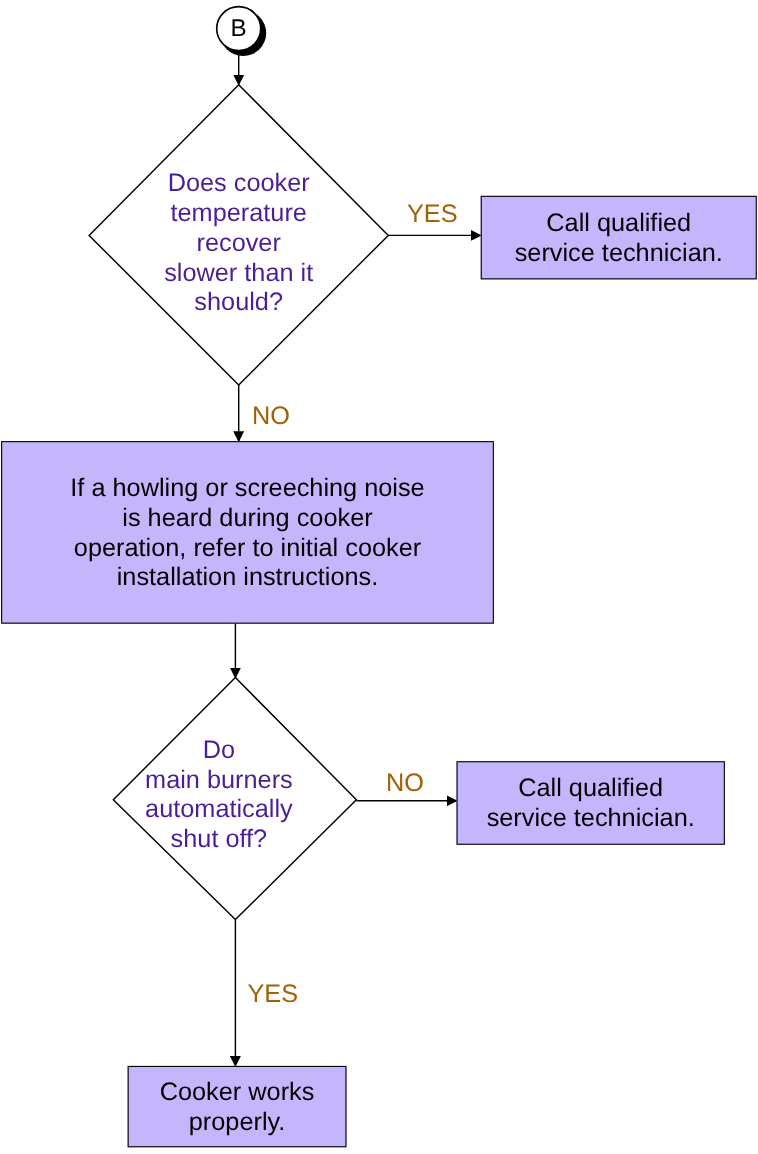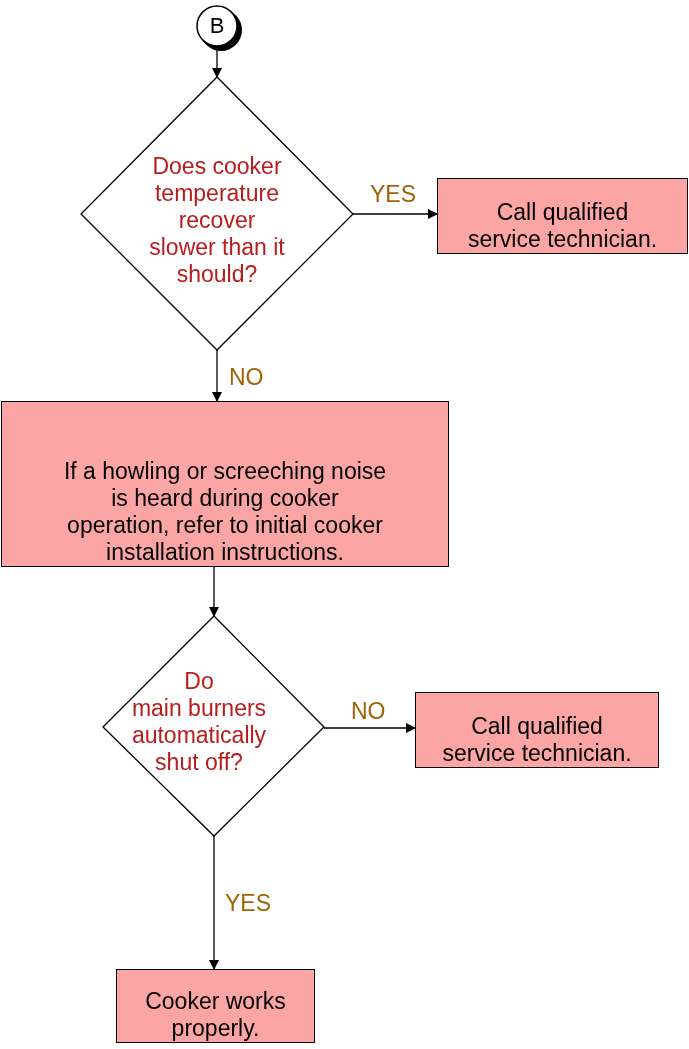--- a/index.html
+++ b/index.html
@@ -1,23 +1,23 @@
 <!DOCTYPE html>
 <html><head>
   <meta charset="utf-8">
   <style>
     html, body { margin: 0; padding: 0; background: #ffffff; }
     body { width: 689px; height: 1049px; position: relative; overflow: hidden;
            font-family: "Liberation Sans", sans-serif; color: #000; }
     svg.lines { position: absolute; left: 0; top: 0; }
     .txt { position: absolute; text-align: center; font-size: 23px; line-height: 27px;
-           white-space: pre-line; color: #b91c1c; }
+           white-space: pre-line; color: #4c1d95; }
     .lbl { position: absolute; font-size: 23px; line-height: 27px; color: #a16207; }
-    .box { position: absolute; border: 1.5px solid #000; box-sizing: border-box; background: #fca5a5;
-           display: flex; align-items: flex-end; justify-content: center; }
+    .box { position: absolute; border: 1.5px solid #000; box-sizing: border-box; background: #c4b5fd;
+           display: flex; align-items: center; justify-content: center; }
     .box .t { text-align: center; font-size: 23px; line-height: 27px; white-space: pre-line; }
     .conn { position: absolute; font-size: 22px; line-height: 22px; text-align: center; }
   </style>
 </head>
 <body>
 
 <svg class="lines" width="689" height="1049">
   <defs>
     <marker id="arr" markerWidth="10" markerHeight="10" refX="9" refY="5" orient="auto" markerUnits="userSpaceOnUse">
       <path d="M0,0 L10,5 L0,10 z" fill="#000"></path>

